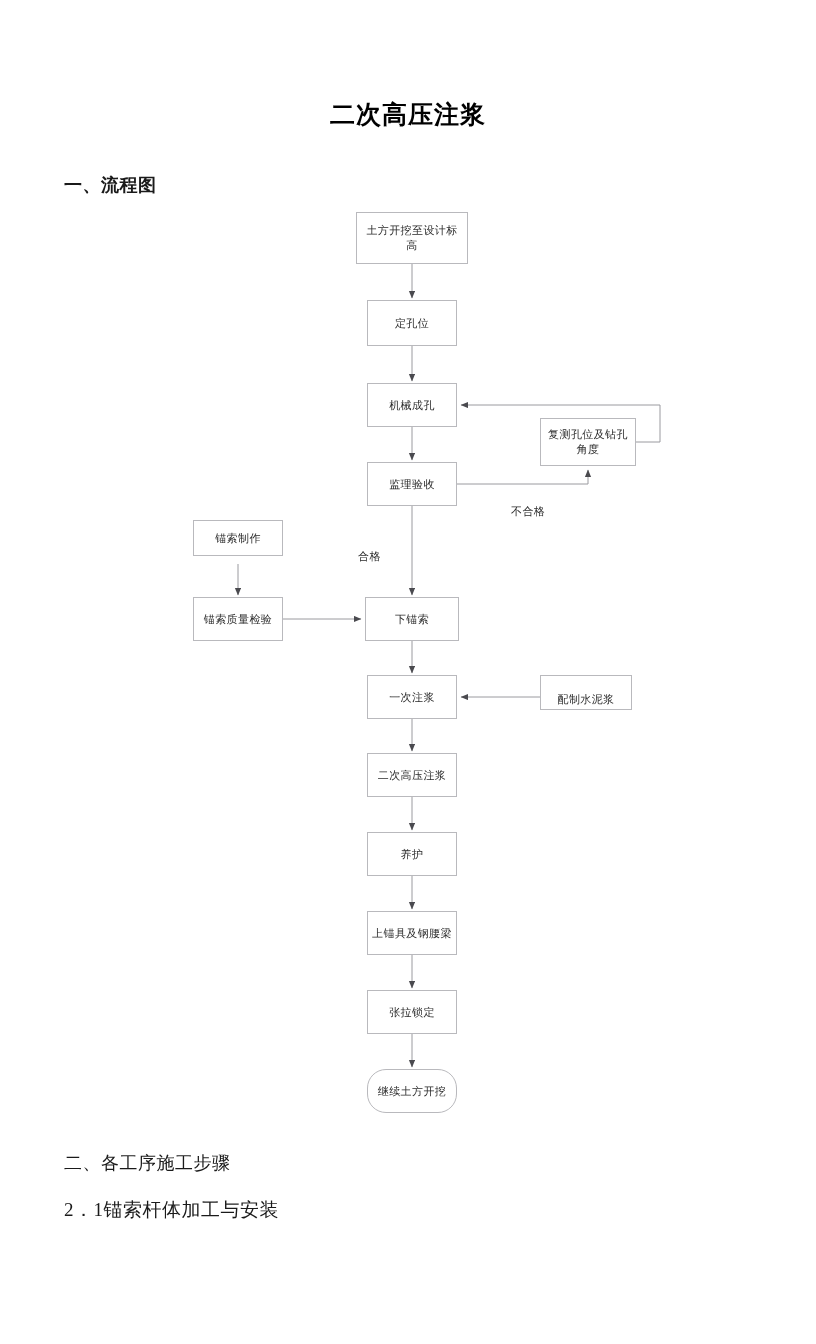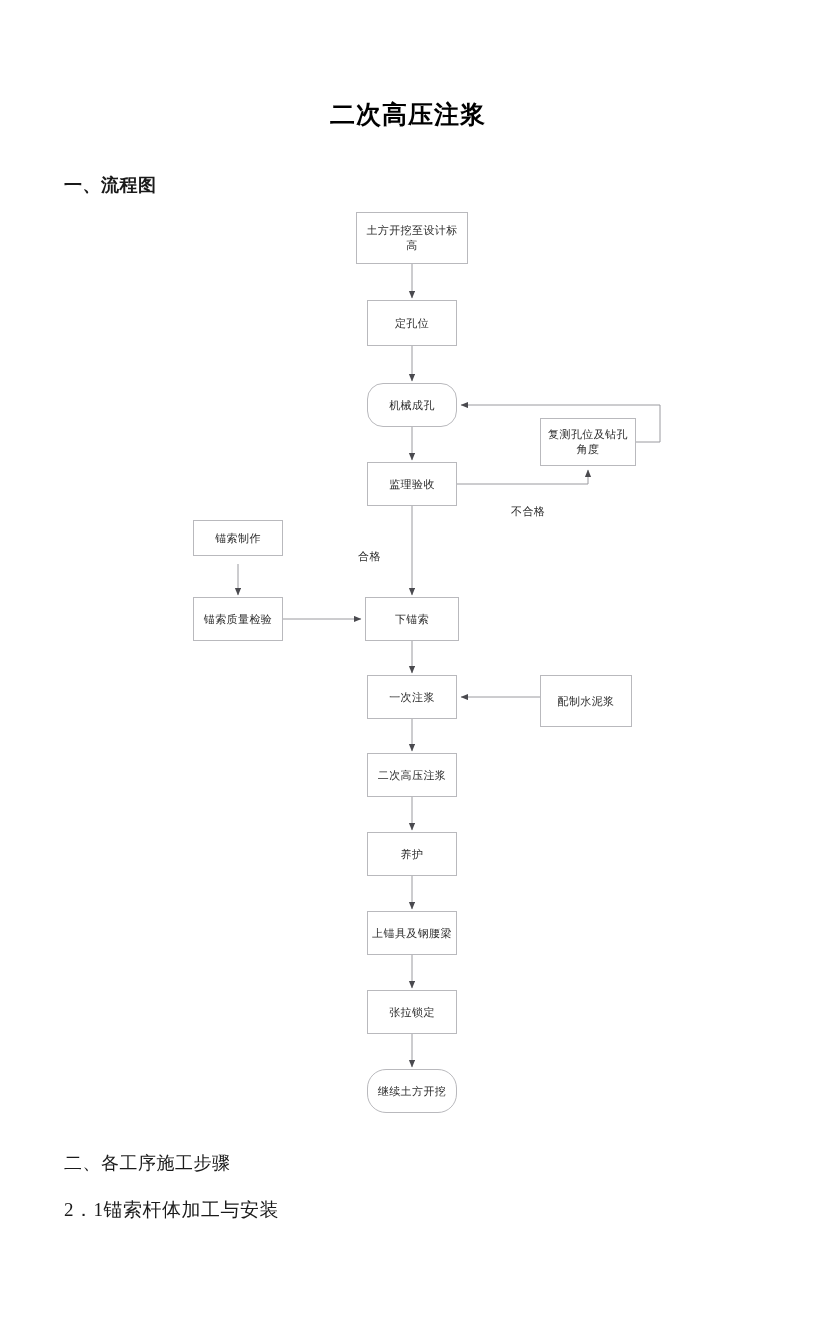--- a/index.html
+++ b/index.html
@@ -144,21 +144,21 @@
     </svg>
 
     <div class="node" style="left:356px;top:212px;width:112px;height:52px;">
       <span>土方开挖至设计标高</span>
     </div>
 
     <div class="node" style="left:367px;top:300px;width:90px;height:46px;">
       <span>定孔位</span>
     </div>
 
-    <div class="node" style="left:367px;top:383px;width:90px;height:44px;border-radius:16px;">
+    <div class="node" style="left:367px;top:383px;width:90px;height:44px;">
       <span>机械成孔</span>
     </div>
 
     <div class="node" style="left:540px;top:418px;width:96px;height:48px;">
       <span>复测孔位及钻孔角度</span>
     </div>
 
     <div class="node" style="left:367px;top:462px;width:90px;height:44px;">
       <span>监理验收</span>
     </div>
@@ -172,21 +172,21 @@
     </div>
 
     <div class="node" style="left:365px;top:597px;width:94px;height:44px;">
       <span>下锚索</span>
     </div>
 
     <div class="node" style="left:367px;top:675px;width:90px;height:44px;">
       <span>一次注浆</span>
     </div>
 
-    <div class="node" style="left:540px;top:675px;width:92px;height:52px;">
+    <div class="node" style="left:540px;top:675px;width:92px;height:35px;align-items:flex-end;">
       <span>配制水泥浆</span>
     </div>
 
     <div class="node" style="left:367px;top:753px;width:90px;height:44px;">
       <span>二次高压注浆</span>
     </div>
 
     <div class="node" style="left:367px;top:832px;width:90px;height:44px;">
       <span>养护</span>
     </div>

